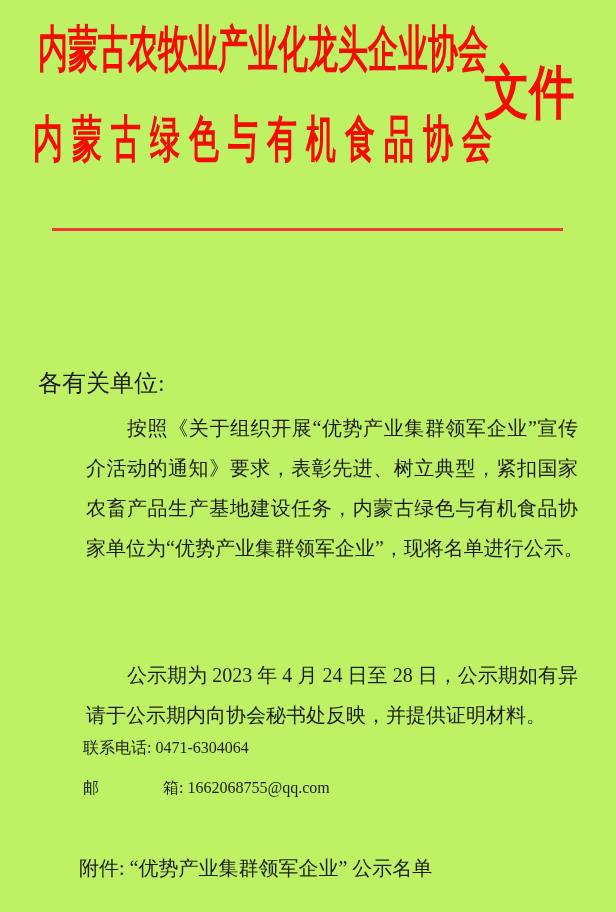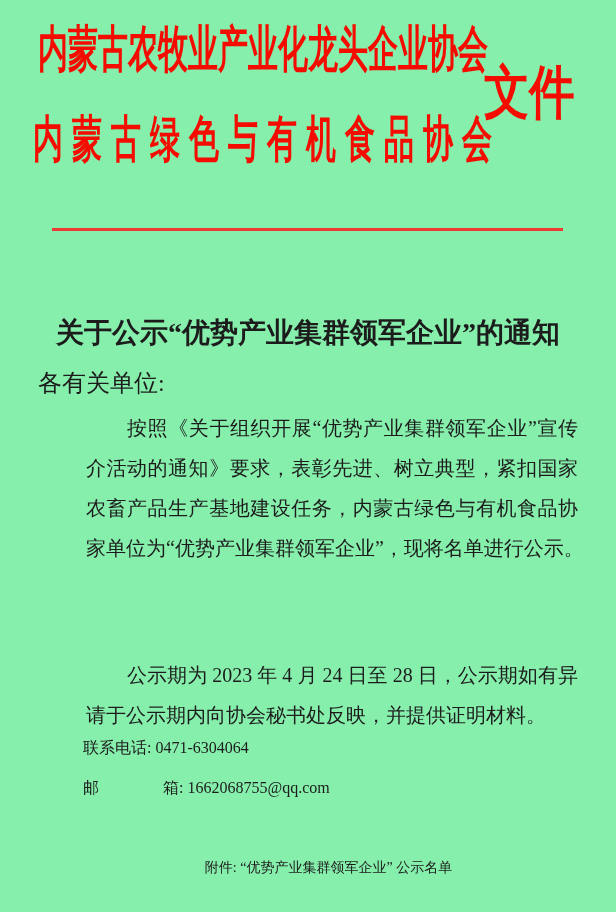--- a/index.html
+++ b/index.html
@@ -1,19 +1,19 @@
 <!DOCTYPE html>
 <html style="--accent-red: #f40c00; --divider-red: #ee3a36; --text-black: #1c1c1c;"><head>
 <meta charset="utf-8">
 <style>
   html,body{margin:0;padding:0;background:#ffffff;}
   .page{
     position:relative;
     width:616px;height:912px;
-    background:#86efac;
+    background:#bef264;
     overflow:hidden;
     font-family:"Liberation Serif","DejaVu Serif",serif;
     color:var(--text-black,#1c1c1c);
   }
   
   .org-line{
     position:absolute;
     color:var(--accent-red,#f40c00);
     font-weight:bold;
     white-space:nowrap;
@@ -87,39 +87,37 @@
     padding-left:41px;box-sizing:border-box;
     font-size:16px;height:40px;line-height:40px;
     white-space:nowrap;
   }
   .phone-line{top:728px;}
   .email-line{top:768px;}
   .attachment-line{
     position:absolute;
     left:38px;top:848px;width:540px;
     padding-left:41px;box-sizing:border-box;
-    font-size:14px;height:40px;line-height:40px;
+    font-size:20px;height:40px;line-height:40px;
     white-space:nowrap;
-    text-align:center;
   }
 </style>
 </head>
 <body>
 
 <div class="page">
 
   <div class="org-line org-line-1">内蒙古农牧业产业化龙头企业协会</div>
 
   <div class="doc-type">文件</div>
 
   <div class="org-line org-line-2">内蒙古绿色与有机食品协会</div>
 
   <div class="red-divider"></div>
 
-  <div class="notice-title">关于公示“优势产业集群领军企业”的通知</div>
 
   <div class="salutation">各有关单位:</div>
 
   <div class="para para-1">
     <div class="body-line fill indent">按照《关于组织开展“优势产业集群领军企业”宣传推</div>
     <div class="body-line fill">介活动的通知》要求，表彰先进、树立典型，紧扣国家重要</div>
     <div class="body-line fill">农畜产品生产基地建设任务，内蒙古绿色与有机食品协会</div>
     <div class="body-line">家单位为“优势产业集群领军企业”，现将名单进行公示。</div>
   </div>
 

